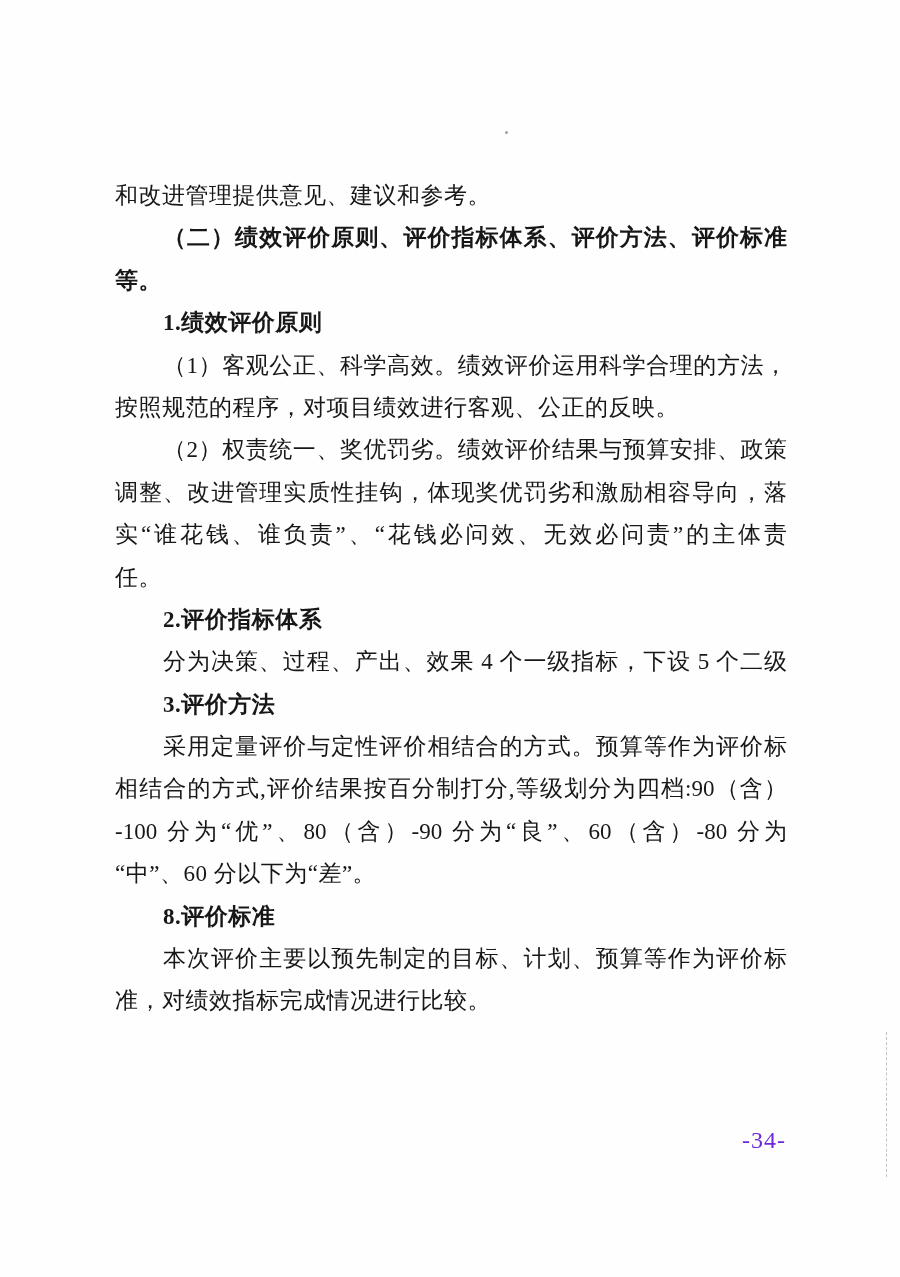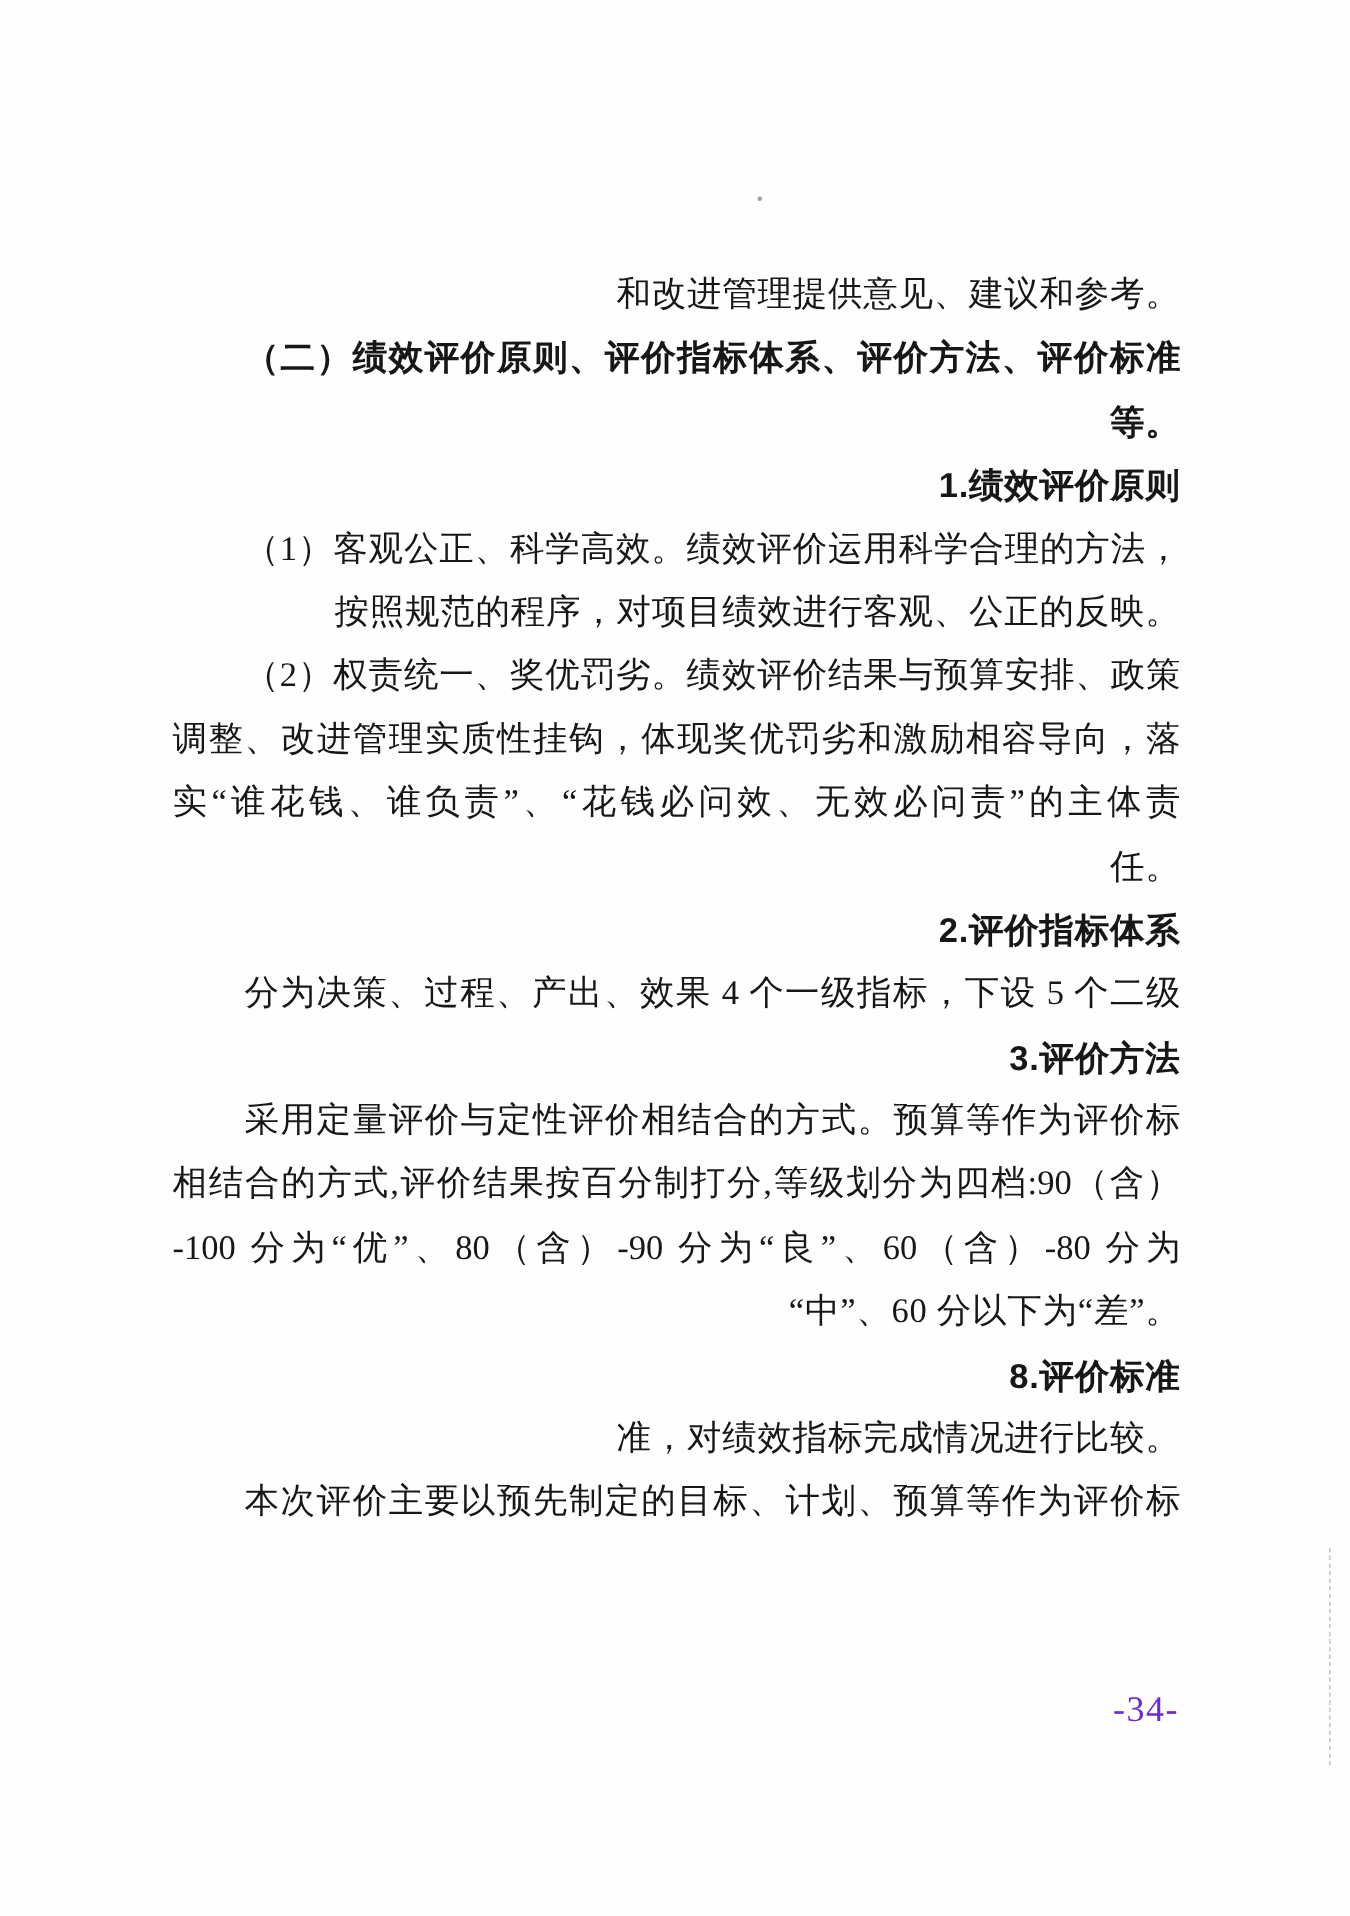--- a/index.html
+++ b/index.html
@@ -21,36 +21,36 @@
     left: 115px;
     top: 175px;
     width: 672px;
   }
   .line {
     font-size: 23px;
     line-height: 42.4px;
     height: 42.4px;
     letter-spacing: 0.5px;
     white-space: nowrap;
-    text-align: right;
+    text-align: left;
   }
   .line.justify {
     white-space: normal;
     letter-spacing: 0;
     text-align: justify;
     text-align-last: justify;
     text-justify: inter-character;
     overflow: hidden;
   }
   .line.indent {
     text-indent: 48px;
   }
   .line.bold {
     font-weight: 700;
-    font-family: Liberation Sans, sans-serif;
+    font-family: Liberation Serif, serif;
   }
   .page-number {
     position: absolute;
     top: 1124px;
     right: 114px;
     font-size: 24px;
     line-height: 32px;
     letter-spacing: 1px;
     font-family: "Liberation Serif", serif;
     color: #6d28d9;
@@ -92,18 +92,18 @@
       <div class="line justify">实“谁花钱、谁负责”、“花钱必问效、无效必问责”的主体责</div>
       <div class="line">任。</div>
       <div class="line bold indent">2.评价指标体系</div>
       <div class="line indent justify">分为决策、过程、产出、效果 4 个一级指标，下设 5 个二级</div>
       <div class="line bold indent">3.评价方法</div>
       <div class="line indent justify">采用定量评价与定性评价相结合的方式。预算等作为评价标</div>
       <div class="line justify">相结合的方式,评价结果按百分制打分,等级划分为四档:90（含）</div>
       <div class="line justify">-100 分为“优”、80（含）-90 分为“良”、60（含）-80 分为</div>
       <div class="line">“中”、60 分以下为“差”。</div>
       <div class="line bold indent">8.评价标准</div>
+      <div class="line indent justify">本次评价主要以预先制定的目标、计划、预算等作为评价标</div>
       <div class="line">准，对绩效指标完成情况进行比较。</div>
-      <div class="line indent justify">本次评价主要以预先制定的目标、计划、预算等作为评价标</div>
     </div>
   <div class="page-number">-34-</div>
   <div class="scan-line"></div>
 </div>
 
 </body></html>

